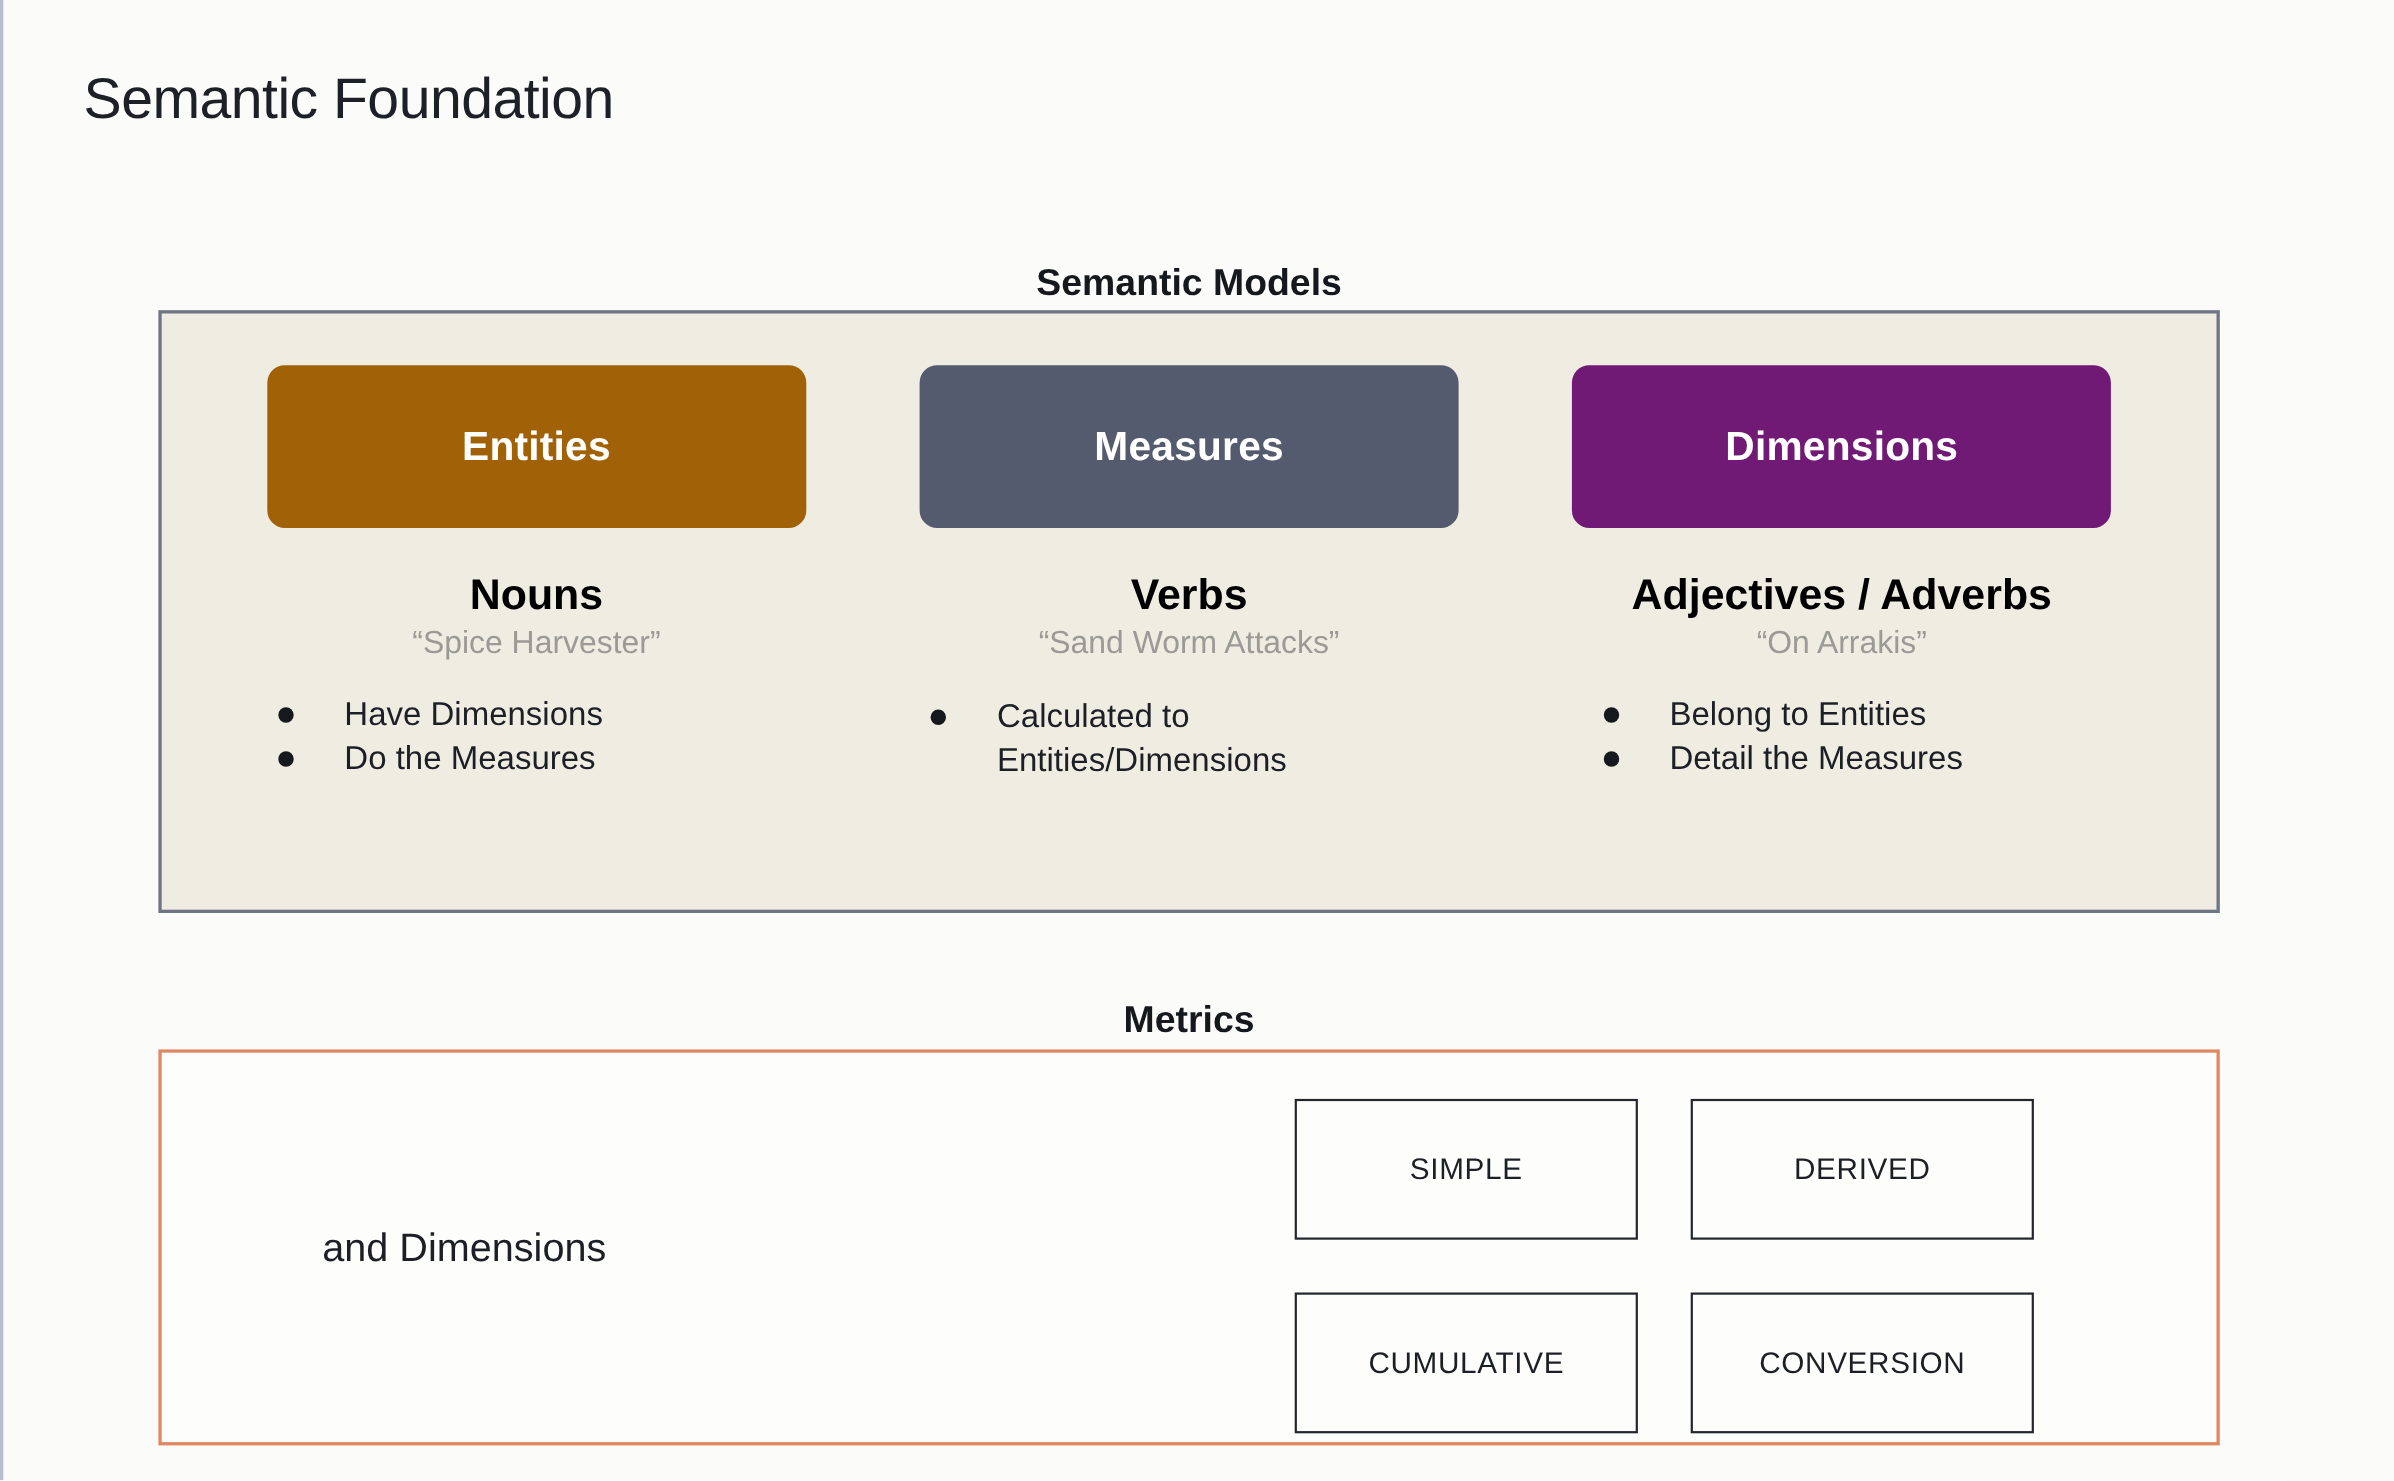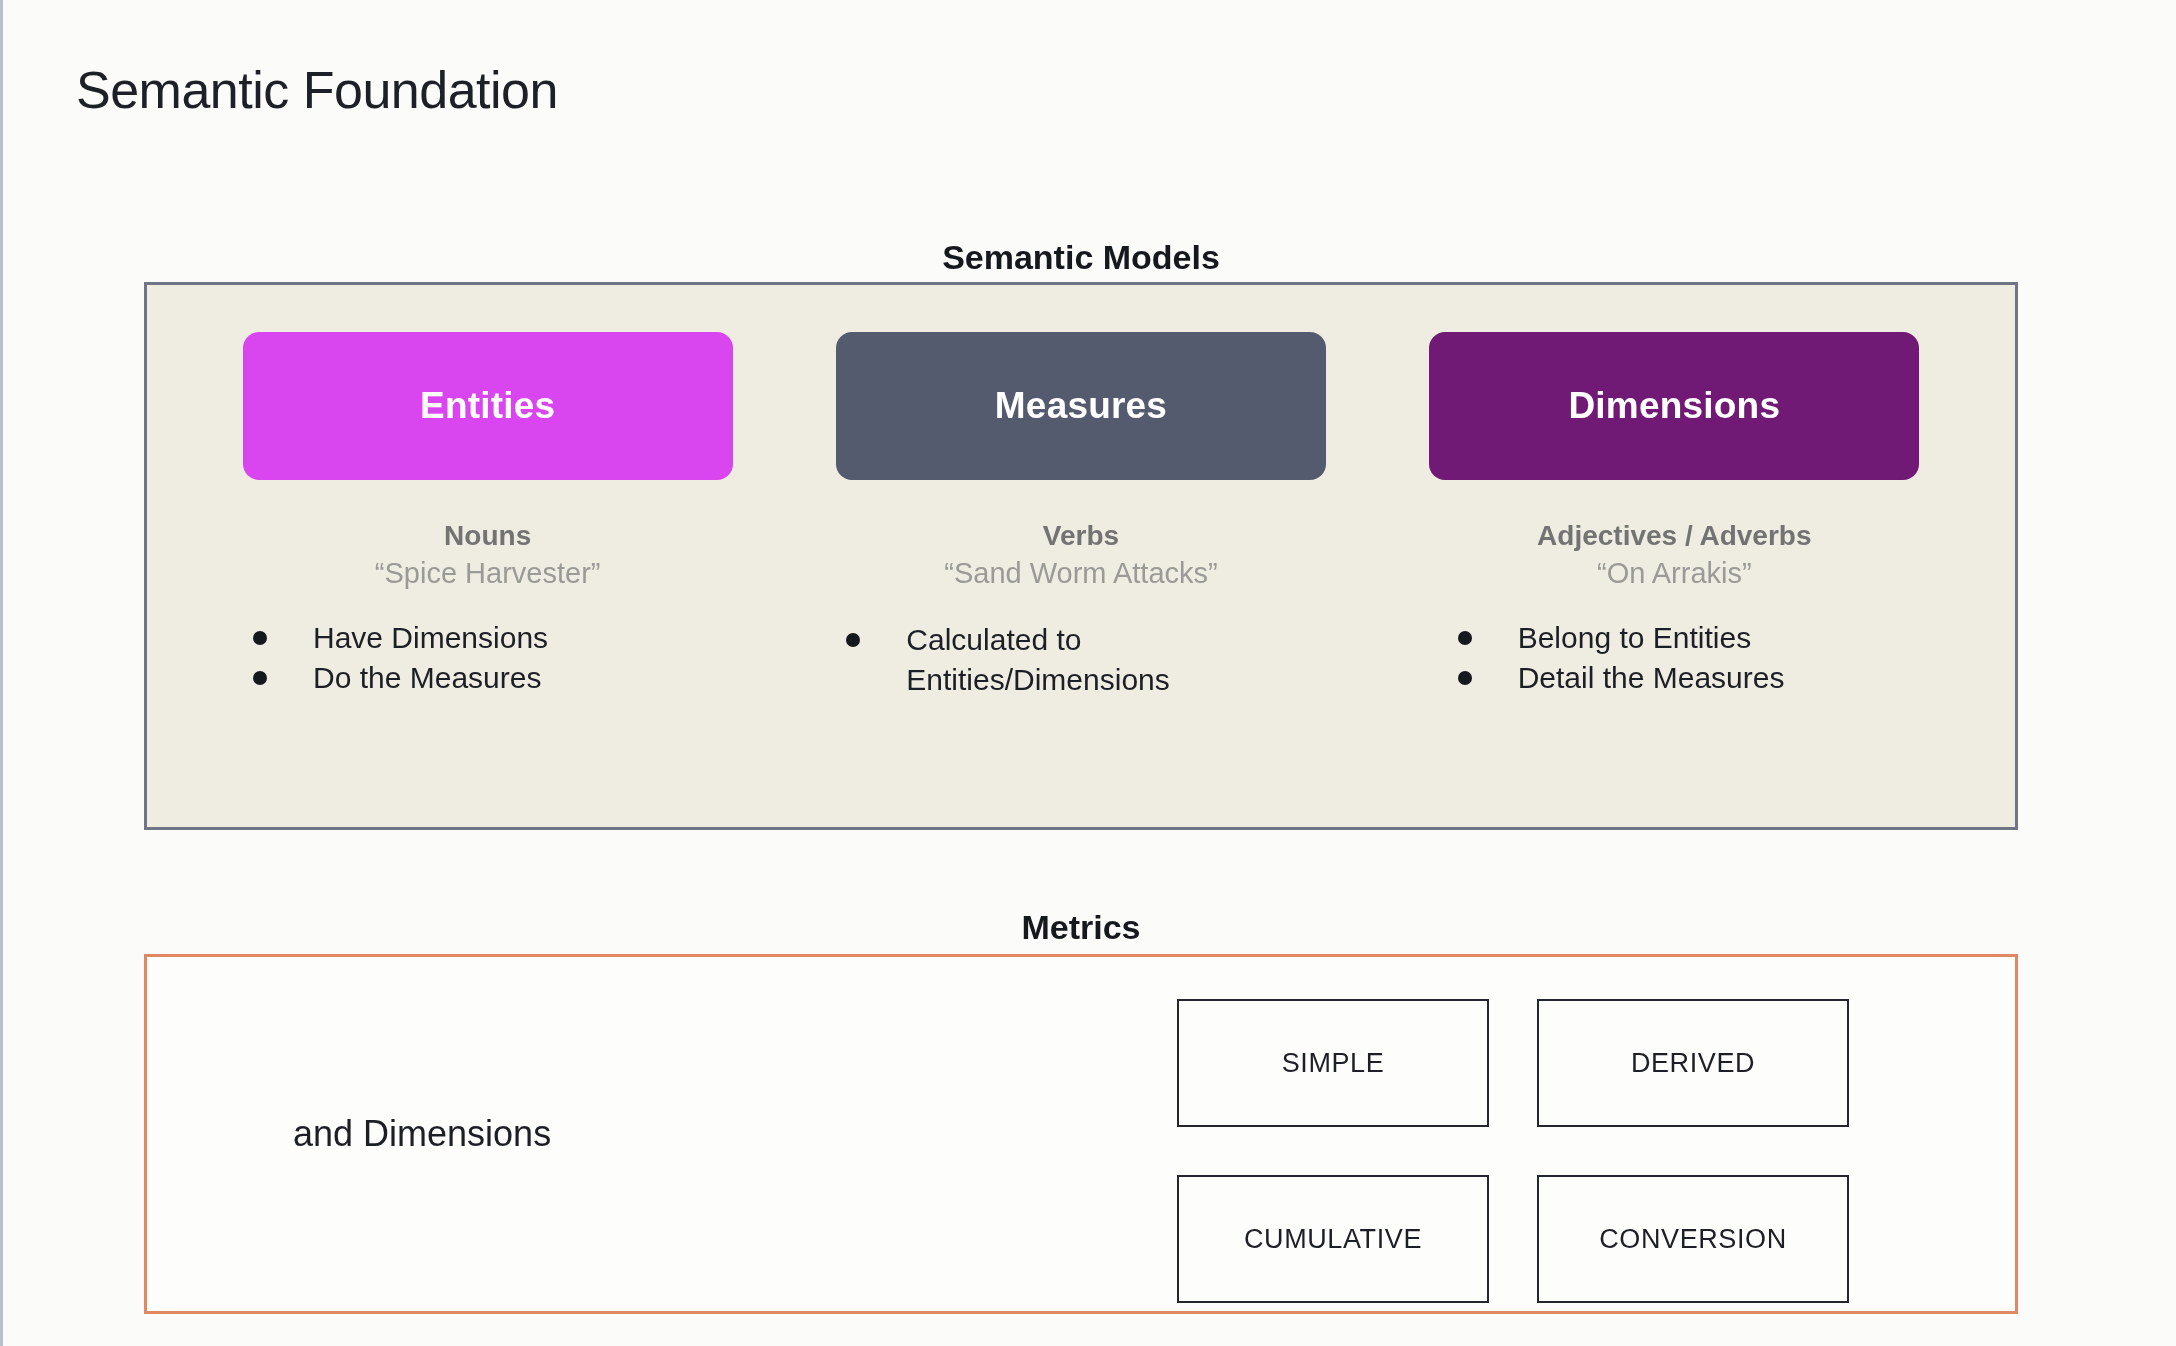--- a/index.html
+++ b/index.html
@@ -96,29 +96,29 @@
     border-radius: 16px;
     display: flex;
     align-items: center;
     justify-content: center;
     color: #ffffff;
     font-size: 37px;
     font-weight: 700;
     letter-spacing: 0.2px;
     box-sizing: border-box;
   }
-  .model-card.entities   { background: #d946ef; }
+  .model-card.entities   { background: #a16207; }
   .model-card.measures   { background: #545b6e; }
   .model-card.dimensions { background: #701a75; }
 
   .pos-title {
     margin-top: 40px;
-    font-size: 28px;
+    font-size: 39px;
     font-weight: 700;
-    color: #737373;
+    color: #000000;
     text-align: left;
     white-space: nowrap;
   }
   .pos-example {
     margin-top: 5px;
     font-size: 29px;
     font-weight: 400;
     color: #9a9a96;
     text-align: center;
     white-space: nowrap;

